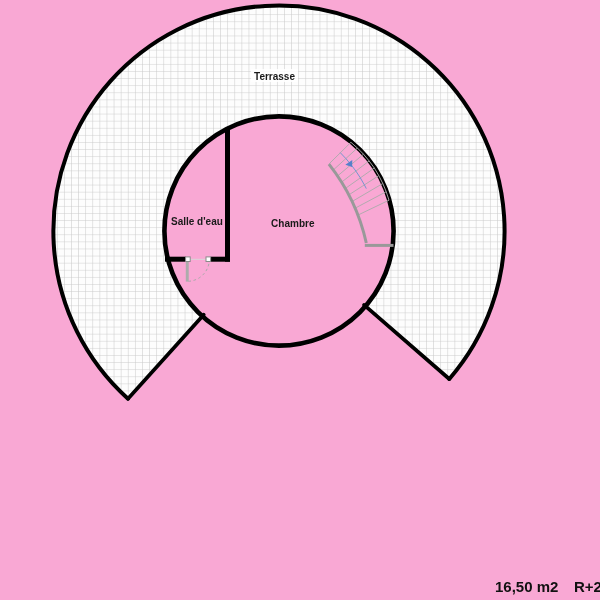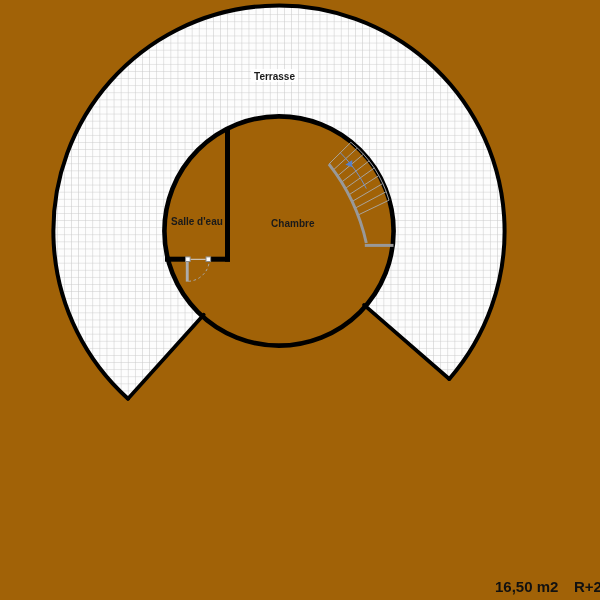--- a/index.html
+++ b/index.html
@@ -1,16 +1,16 @@
 <!DOCTYPE html>
 <html><head>
 <meta charset="utf-8">
 <style>
 html,body{margin:0;padding:0;background:#ffffff;}
-#page{position:relative;width:600px;height:600px;background:#a16207;overflow:hidden;
+#page{position:relative;width:600px;height:600px;background:#f9a8d4;overflow:hidden;
 font-family:"Liberation Sans",sans-serif;}
 svg{position:absolute;left:0;top:0;}
 </style>
 </head>
 <body>
 <div id="page">
 <svg width="600" height="600" viewBox="0 0 600 600">
 <defs>
 <pattern id="grid" width="7.1" height="7.1" patternUnits="userSpaceOnUse">
 <rect width="7.1" height="7.1" fill="#fdfdfd"></rect>

